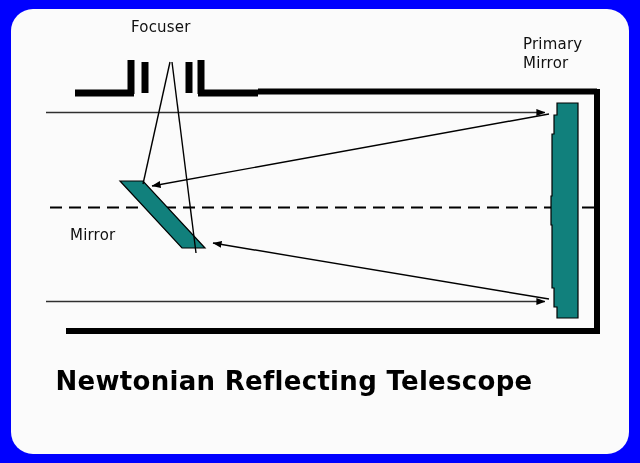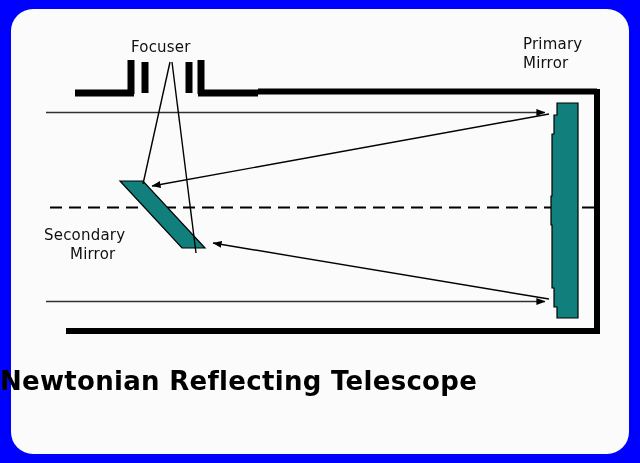--- a/index.html
+++ b/index.html
@@ -36,30 +36,30 @@
   }
   .lbl {
     position: absolute;
     color: #101010;
     font-family: "DejaVu Sans", sans-serif;
     font-size: 15px;
     line-height: 19px;
     white-space: nowrap;
     letter-spacing: 0.2px;
   }
-  #lbl-focuser { left: 131px; top: 18px; margin-top: 20px; }
+  #lbl-focuser { left: 131px; top: 18px; }
   #lbl-primary { left: 523px; top: 35px; text-align: left; width: 92px; }
   #lbl-secondary { left: 44px; top: 226px; text-align: left; width: 130px; }
   #lbl-secondary .l2 { display: block; padding-left: 26px; }
   #title {
     position: absolute;
     left: 0;
     top: 366px;
     width: 588px;
-    text-align: left;
+    text-align: center;
     font-family: "DejaVu Sans", sans-serif;
     font-size: 26px;
     font-weight: bold;
     color: #000000;
     letter-spacing: 0.3px;
   }
 </style>
 </head>
 <body>
 
@@ -103,18 +103,17 @@
   </svg>
 
   <div class="lbl" id="lbl-focuser">Focuser</div>
 
   <div class="lbl" id="lbl-primary">
     <span>Primary</span><br>
     <span>Mirror</span>
   </div>
 
   <div class="lbl" id="lbl-secondary">
-    <span>Secondary</span>
     <span class="l2">Mirror</span>
   </div>
 
   <div id="title">Newtonian Reflecting Telescope</div>
 </div>
 
 </body></html>

